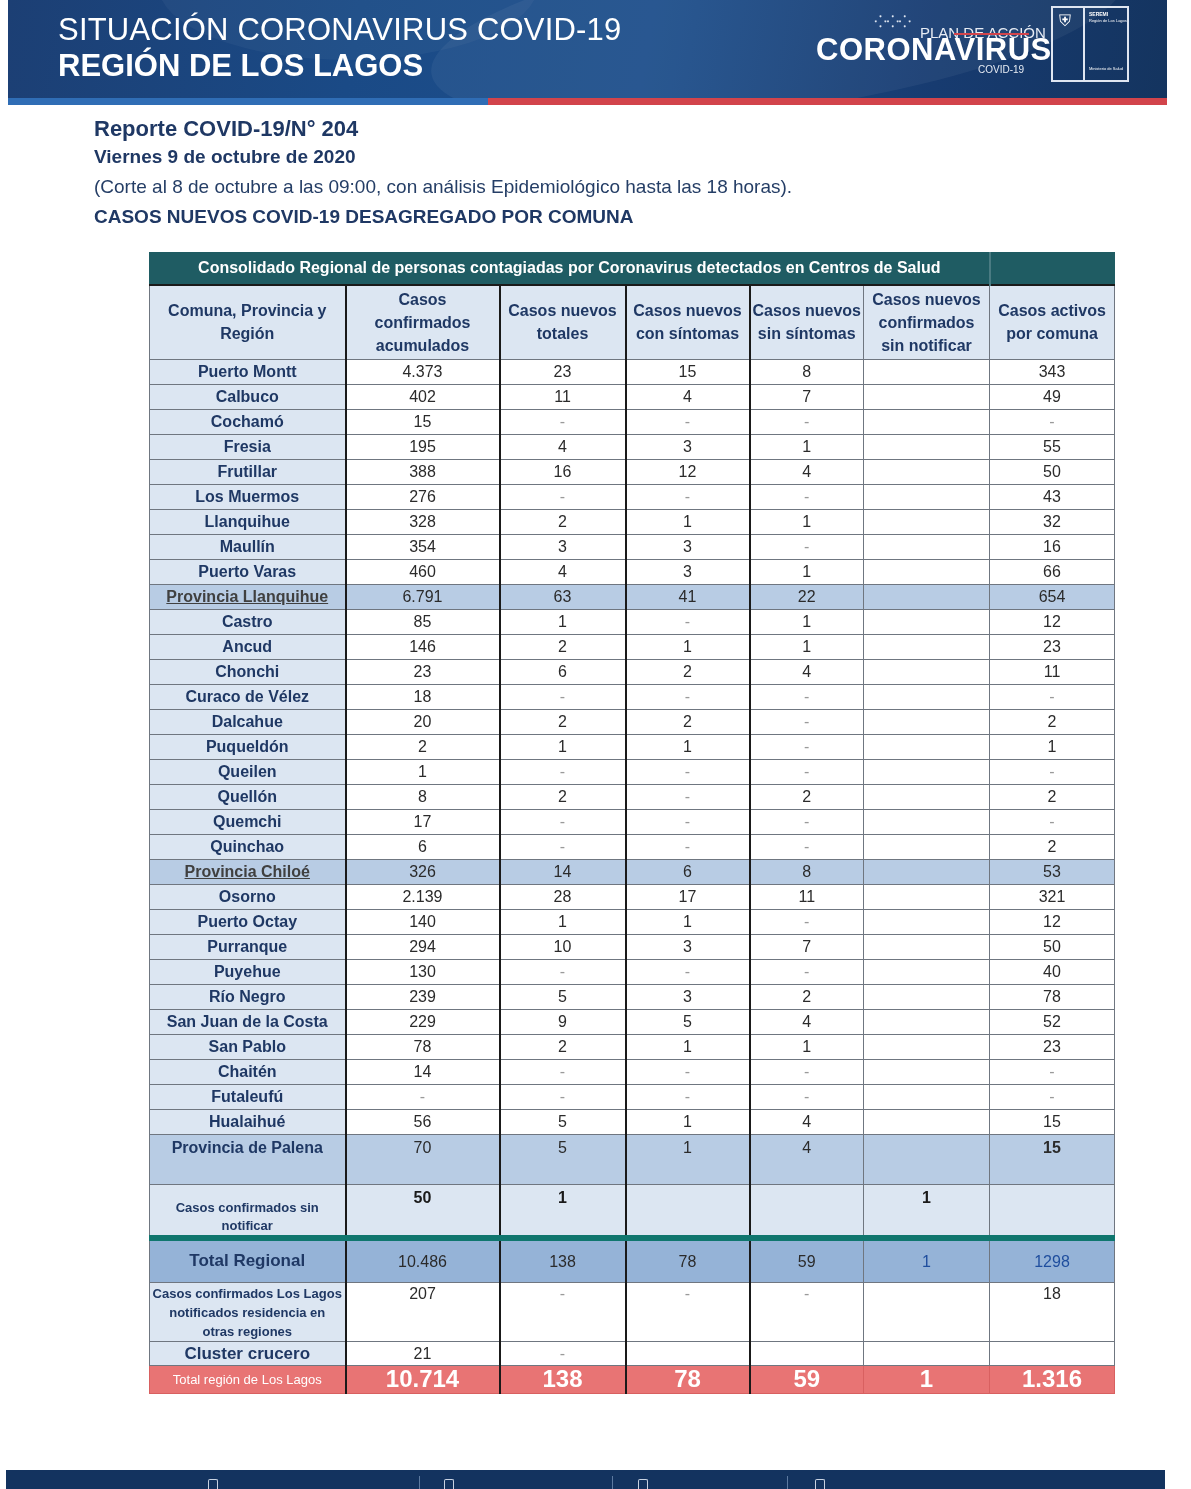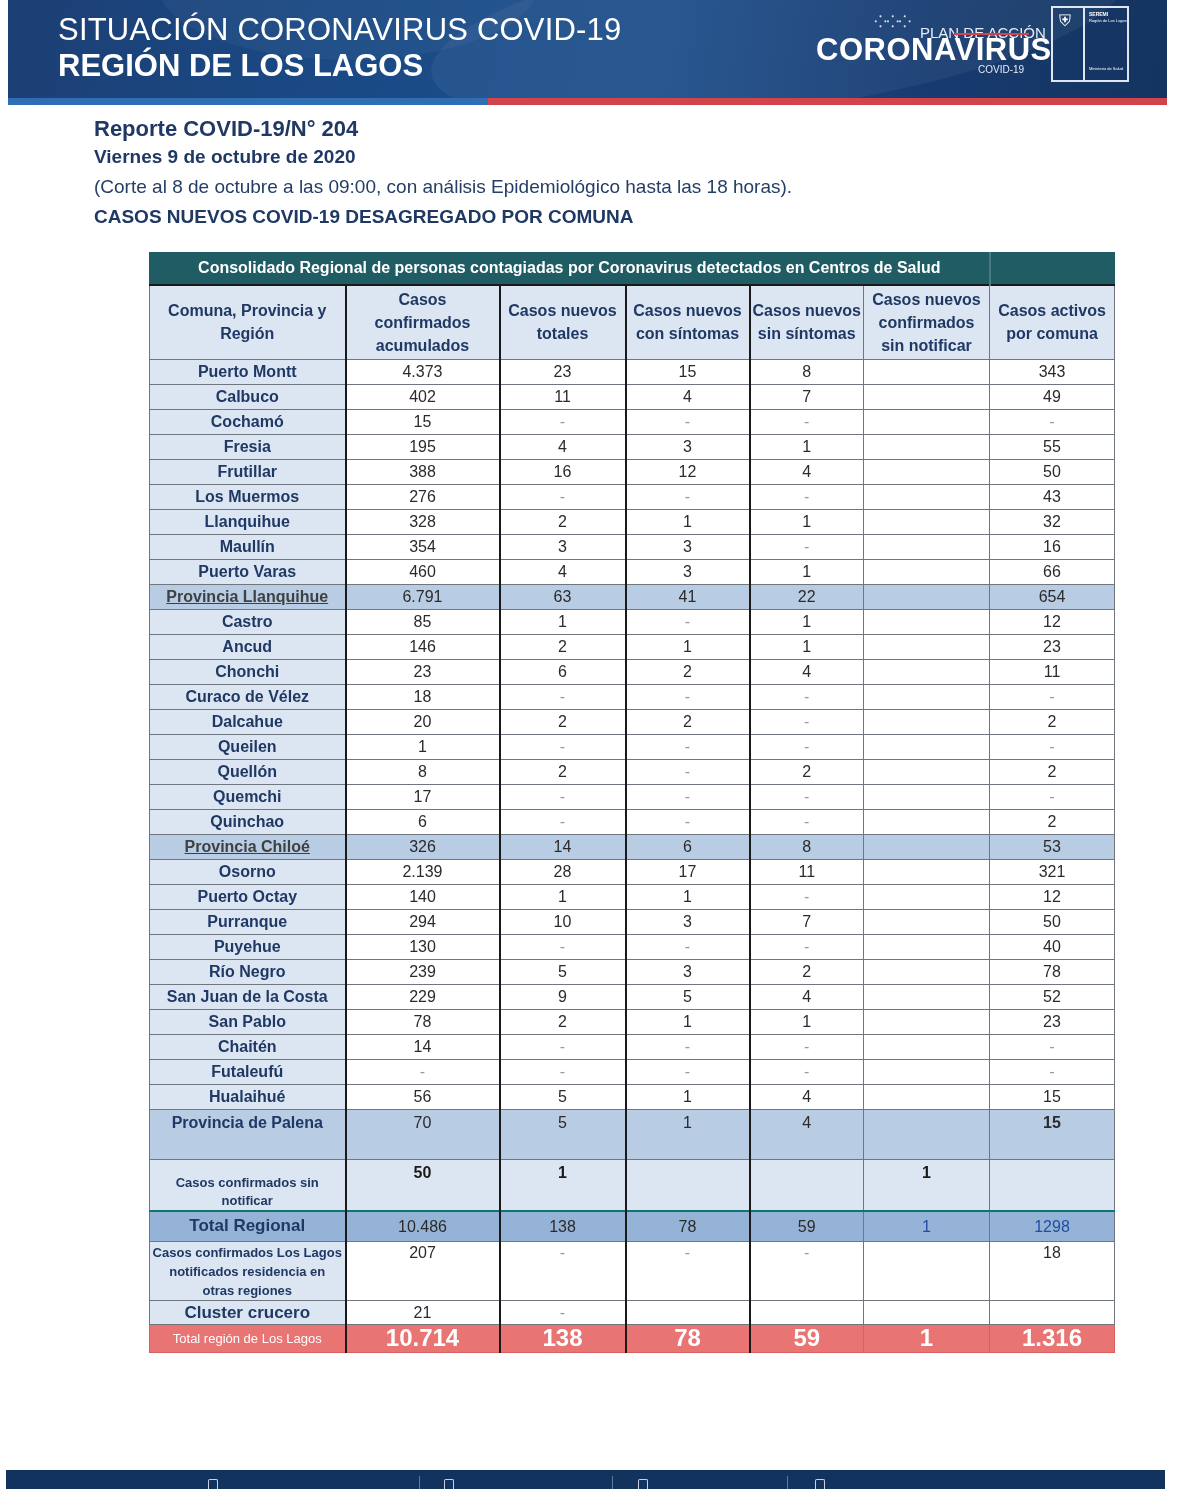--- a/index.html
+++ b/index.html
@@ -82,21 +82,21 @@
   tr.row td.name { background: #dce6f2; color: #1f3864; font-weight: bold; font-size: 16px; }
   tr.row td.dash { color: #9a9a9a; }
   tr.prov td { background: #b8cce4; height: 25px; }
   tr.prov td.name { background: #b8cce4; color: #404040; font-weight: bold; text-decoration: underline; }
   tr.prov-tall td { background: #b8cce4; height: 50px; vertical-align: top; padding-top: 4px; }
   tr.prov-tall td.name { color: #1f3864; font-weight: bold; }
   tr.prov-tall td.bold { font-weight: bold; }
   tr.snot td { background: #dce6f2; height: 40px; vertical-align: top; padding-top: 4px; }
   tr.snot td.name { font-size: 13px; color: #1f3864; font-weight: bold; line-height: 1.4; padding-top: 14px; }
   tr.snot td.bold { font-weight: bold; color: #1a1a1a; }
-  tr.total td { background: #95b3d7; height: 30px; border-top: 2px solid #0f766e; }
+  tr.total td { background: #95b3d7; height: 44px; border-top: 6px solid #0f766e; }
   tr.total td.name { color: #1f3864; font-weight: bold; font-size: 17px; }
   tr.total td.blue { color: #1f4e9e; }
   tr.other td { background: #ffffff; height: 58px; vertical-align: top; padding-top: 2px; }
   tr.other td.name { background: #dce6f2; color: #1f3864; font-weight: bold; font-size: 13px; line-height: 1.45; }
   tr.other td.dash { color: #9a9a9a; }
   tr.cluster td { background: #ffffff; height: 24px; }
   tr.cluster td.name { background: #dce6f2; color: #1f3864; font-weight: bold; font-size: 17px; }
   tr.cluster td.dash { color: #9a9a9a; }
   tr.grand td { background: #e87474; color: #ffffff; height: 19px; font-size: 24px; font-weight: bold; border-color: #d86060; }
   tr.grand td.name { font-size: 13px; font-weight: normal; }
@@ -293,20 +293,29 @@
       <tr class="row">
         <td class="name">Dalcahue</td>
         <td class="v-thick-l">20</td>
         <td class="v-thick-l">2</td>
         <td class="v-thick-l">2</td>
         <td class="v-thick-l dash">-</td>
         <td></td>
         <td>2</td>
       </tr>
       <tr class="row">
+        <td class="name">Puqueldón</td>
+        <td class="v-thick-l">2</td>
+        <td class="v-thick-l">1</td>
+        <td class="v-thick-l">1</td>
+        <td class="v-thick-l dash">-</td>
+        <td></td>
+        <td>1</td>
+      </tr>
+      <tr class="row">
         <td class="name">Queilen</td>
         <td class="v-thick-l">1</td>
         <td class="v-thick-l dash">-</td>
         <td class="v-thick-l dash">-</td>
         <td class="v-thick-l dash">-</td>
         <td></td>
         <td class="dash">-</td>
       </tr>
       <tr class="row">
         <td class="name">Quellón</td>

